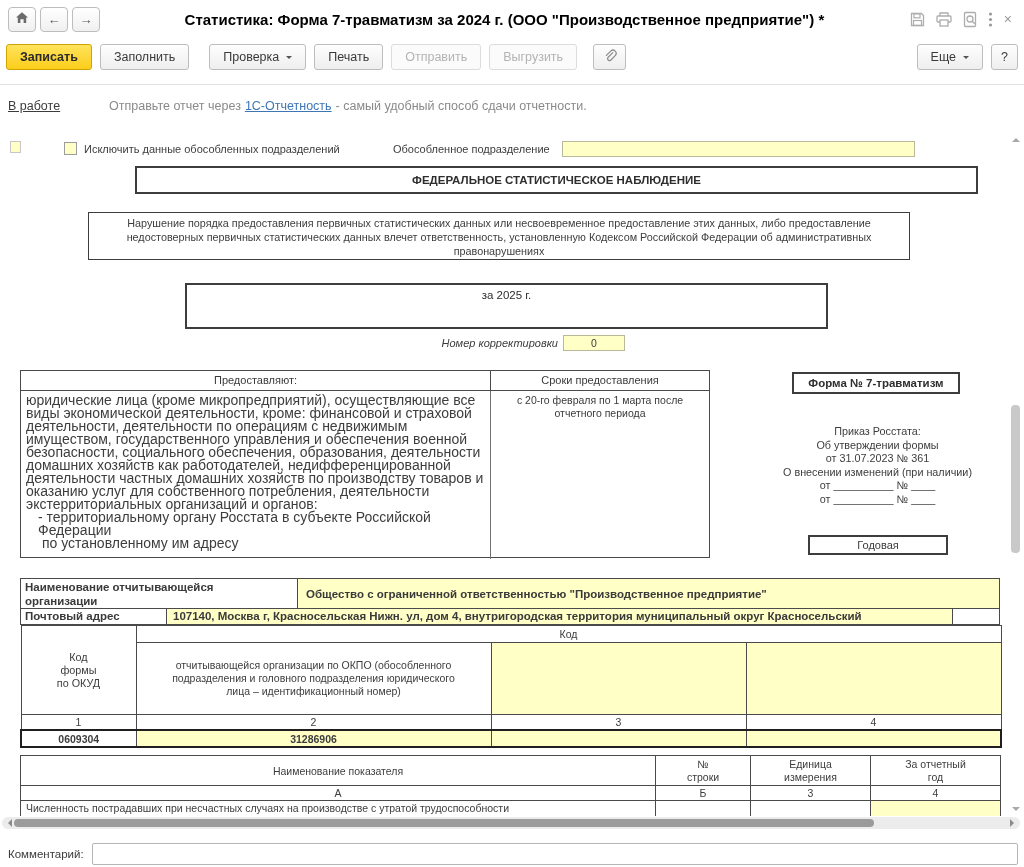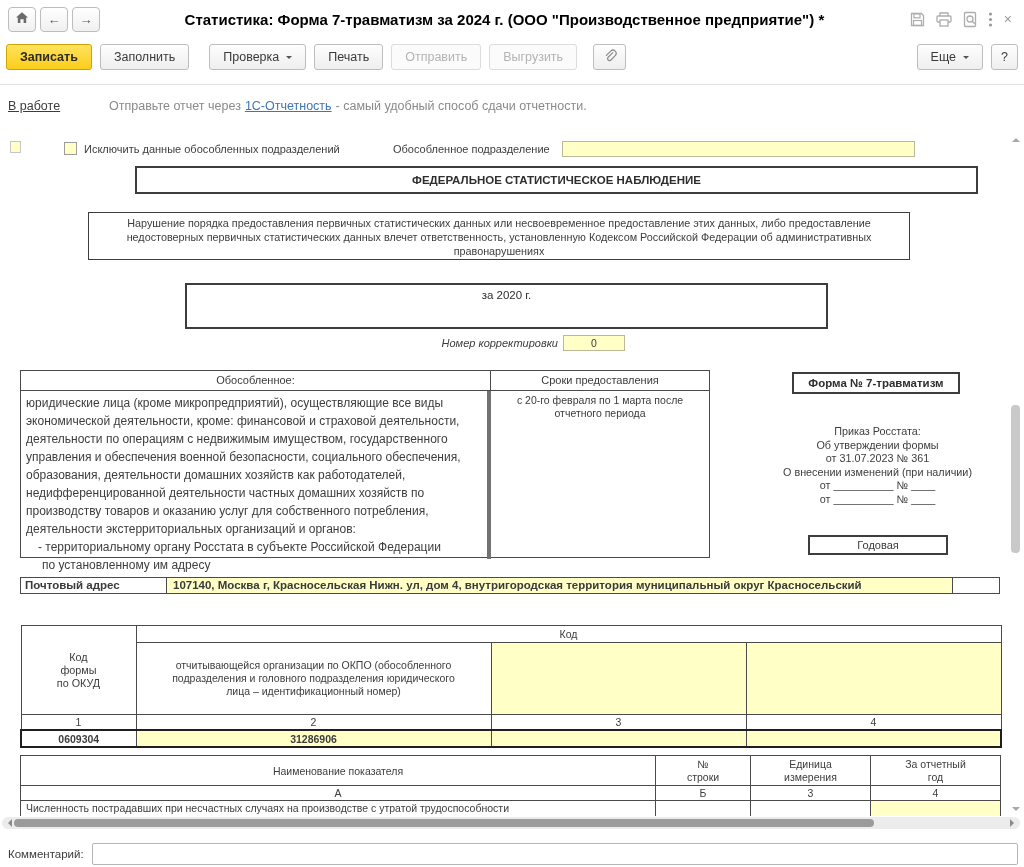--- a/index.html
+++ b/index.html
@@ -172,33 +172,33 @@
     <div class="ab lbl" style="left:393px;top:10px;">Обособленное подразделение</div>
     <div class="ab yellow fld" style="left:562px;top:8px;width:353px;height:16px;"></div>
 
     <div class="ab boxed" style="left:135px;top:33px;width:843px;height:28px;line-height:24px;font-size:11.5px;font-weight:bold;color:#2e2e2e;">ФЕДЕРАЛЬНОЕ СТАТИСТИЧЕСКОЕ НАБЛЮДЕНИЕ</div>
 
     <div class="ab boxed" style="left:88px;top:79px;width:822px;height:48px;border-width:1.5px;">
       <div style="font-size:10.8px;line-height:14px;padding:3px 26px 0;color:#3d3d3d;">Нарушение порядка предоставления первичных статистических данных или несвоевременное предоставление этих данных, либо предоставление недостоверных первичных статистических данных влечет ответственность, установленную Кодексом Российской Федерации об административных правонарушениях</div>
     </div>
 
     <div class="ab boxed" style="left:185px;top:150px;width:643px;height:46px;">
-      <div style="font-size:11.5px;padding-top:4px;color:#2e2e2e;">за 2020 г.</div>
+      <div style="font-size:11.5px;padding-top:4px;color:#2e2e2e;">за 2025 г.</div>
     </div>
 
     <div class="ab lbl" style="left:360px;top:204px;width:198px;text-align:right;font-style:italic;">Номер корректировки</div>
     <div class="ab yellow fld" style="left:563px;top:202px;width:62px;height:16px;text-align:center;font-size:10.5px;line-height:14px;">0</div>
 
     <div class="ab lite-boxed" style="left:20px;top:237px;width:690px;height:188px;">
       <div style="display:flex;border-bottom:1px solid #4a4a4a;height:19px;">
-        <div style="width:470px;border-right:1px solid #4a4a4a;text-align:center;font-size:11px;line-height:19px;box-sizing:border-box;">Обособленное:</div>
+        <div style="width:470px;border-right:1px solid #4a4a4a;text-align:center;font-size:11px;line-height:19px;box-sizing:border-box;">Предоставляют:</div>
         <div style="flex:1;text-align:center;font-size:11px;line-height:19px;">Сроки предоставления</div>
       </div>
       <div style="display:flex;height:168px;">
-        <div style="width:470px;border-right:4px solid #737373;box-sizing:border-box;padding:3px 5px;font-size:12px;line-height:18px;color:#3d3d3d;">
+        <div style="width:470px;border-right:1px solid #737373;box-sizing:border-box;padding:3px 5px;font-size:14px;line-height:13px;color:#3d3d3d;">
           <span>юридические лица (кроме микропредприятий), осуществляющие все виды экономической деятельности, кроме: финансовой и страховой деятельности, деятельности по операциям с недвижимым имуществом, государственного управления и обеспечения военной безопасности, социального обеспечения, образования, деятельности домашних хозяйств как работодателей, недифференцированной деятельности частных домашних хозяйств по производству товаров и оказанию услуг для собственного потребления, деятельности экстерриториальных организаций и органов:</span>
           <div style="margin-left:12px;">- территориальному органу Росстата в субъекте Российской Федерации</div>
           <div style="margin-left:16px;">по установленному им адресу</div>
         </div>
         <div style="flex:1;padding-top:3px;">
           <div style="max-width:196px;margin:0 auto;text-align:center;font-size:10.5px;line-height:13px;">с 20-го февраля по 1 марта после отчетного периода</div>
         </div>
       </div>
     </div>
 
@@ -209,20 +209,25 @@
       <div>Об утверждении формы</div>
       <div>от 31.07.2023 № 361</div>
       <div>О внесении изменений (при наличии)</div>
       <div>от __________ № ____</div>
       <div>от __________ № ____</div>
     </div>
 
     <div class="ab boxed" style="left:808px;top:402px;width:140px;height:20px;line-height:17px;font-size:11px;">Годовая</div>
 
     <div class="ab" style="left:20px;top:445px;width:980px;">
+      <div class="lite-boxed" style="display:flex;height:31px;">
+        <div class="pre bold" style="width:277px;border-right:1px solid #4a4a4a;box-sizing:border-box;font-size:11.5px;line-height:14px;padding:1px 4px;">Наименование отчитывающейся
+организации</div>
+        <div class="yellow bold" style="flex:1;display:flex;align-items:center;padding-left:8px;font-size:11.5px;">Общество с ограниченной ответственностью "Производственное предприятие"</div>
+      </div>
       <div class="lite-boxed" style="display:flex;height:17px;margin-top:-1px;">
         <div class="bold" style="width:146px;border-right:1px solid #4a4a4a;box-sizing:border-box;font-size:11.5px;line-height:15px;padding-left:4px;">Почтовый адрес</div>
         <div class="yellow bold" style="width:786px;border-right:1px solid #4a4a4a;box-sizing:border-box;font-size:11.5px;line-height:15px;padding-left:6px;white-space:nowrap;overflow:hidden;">107140, Москва г, Красносельская Нижн. ул, дом 4, внутригородская территория муниципальный округ Красносельский</div>
         <div style="flex:1;"></div>
       </div>
     </div>
 
     <table class="grid ab" style="left:20px;top:492px;width:980px;">
       <colgroup>
           <col style="width:115px">

